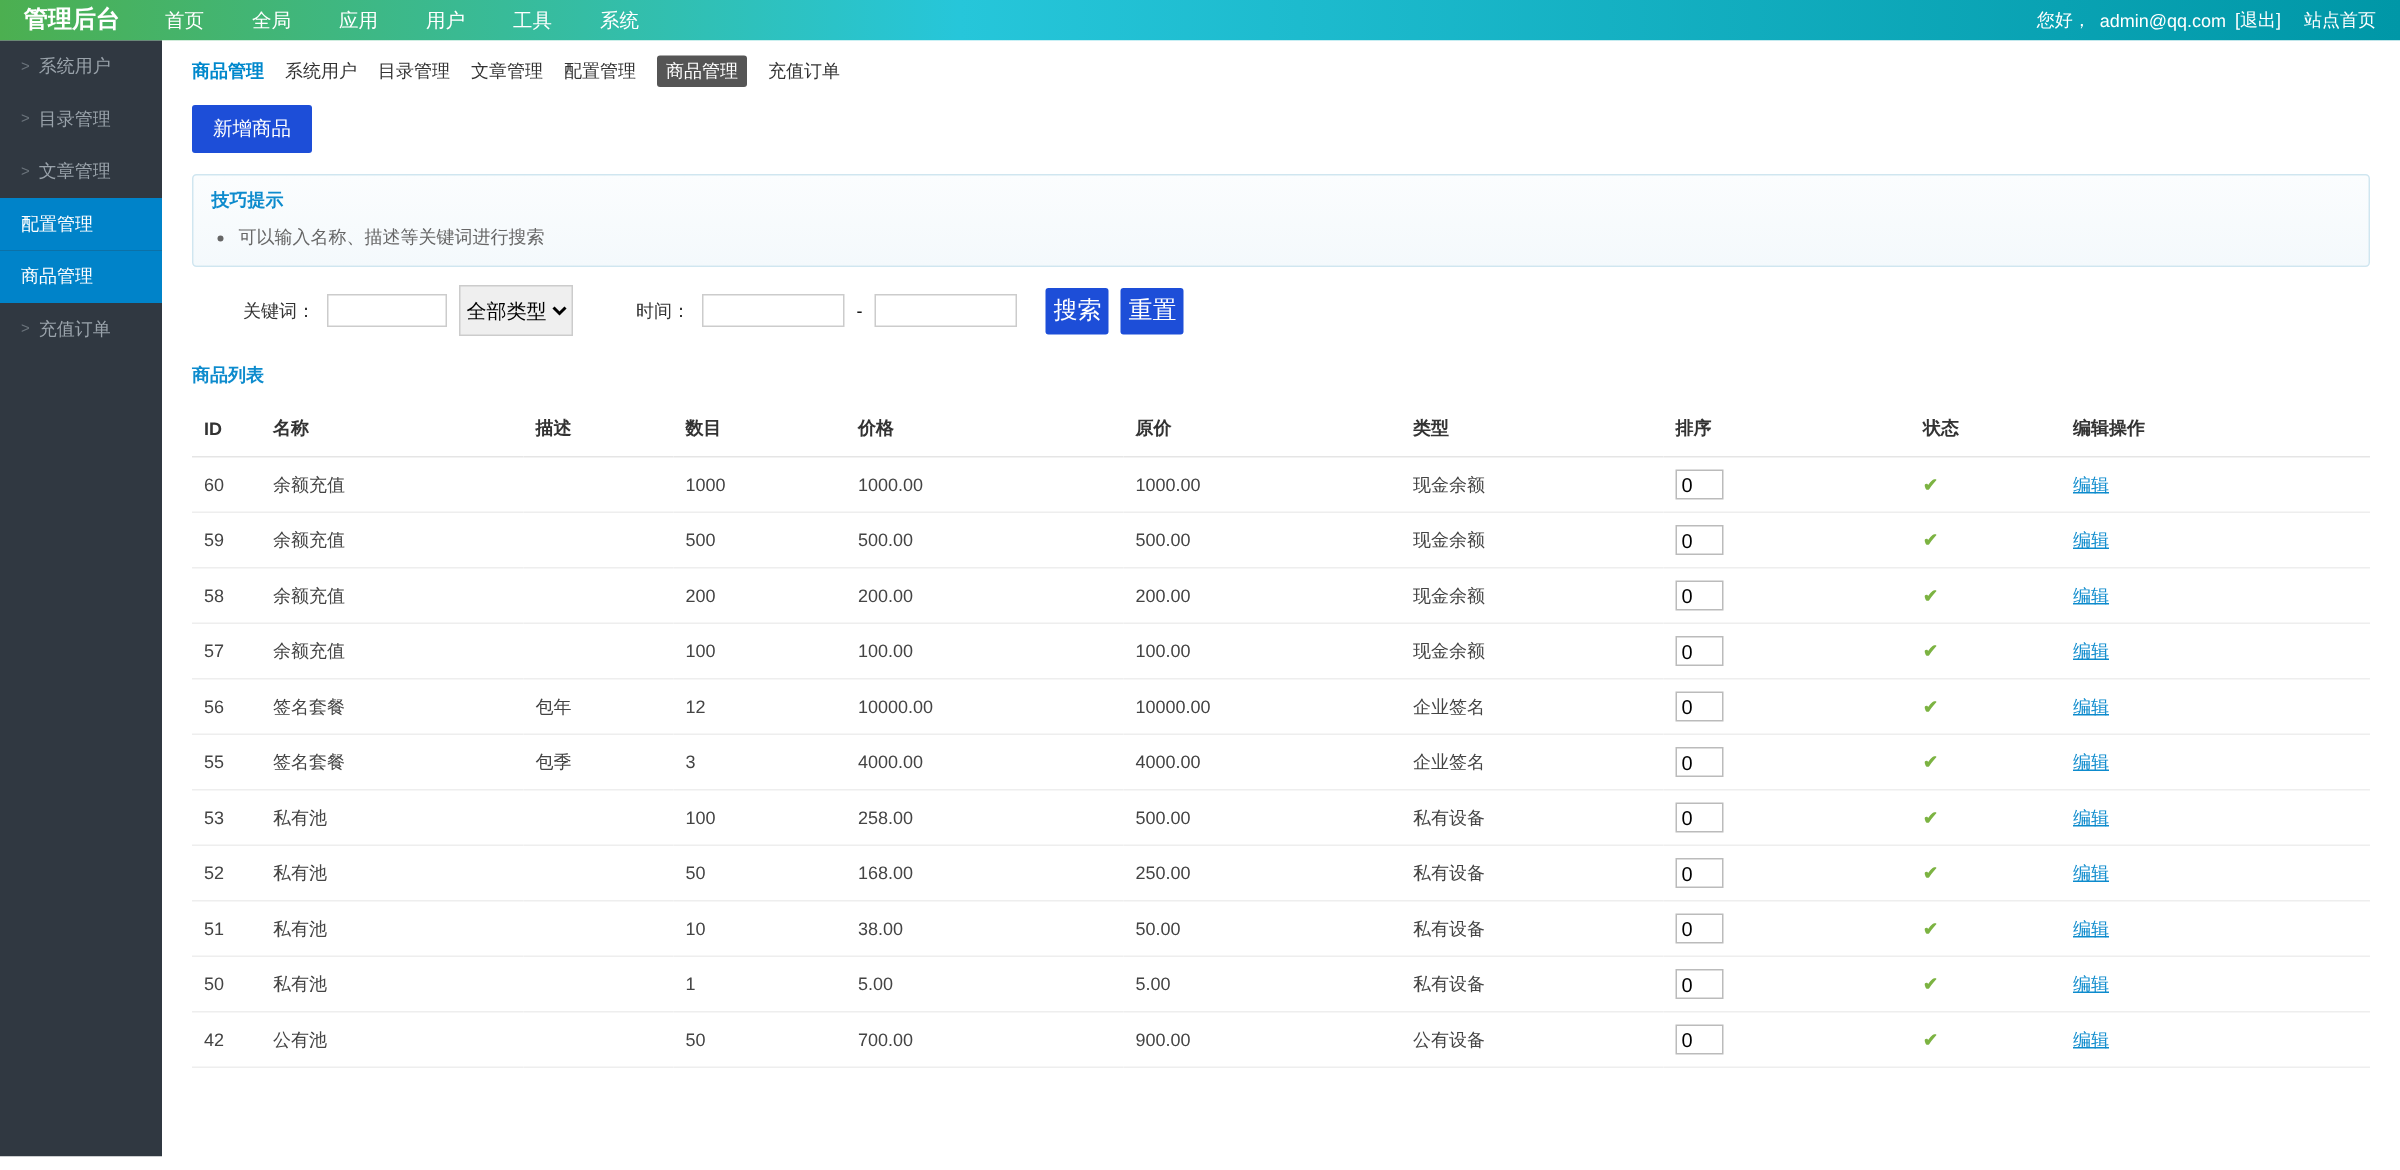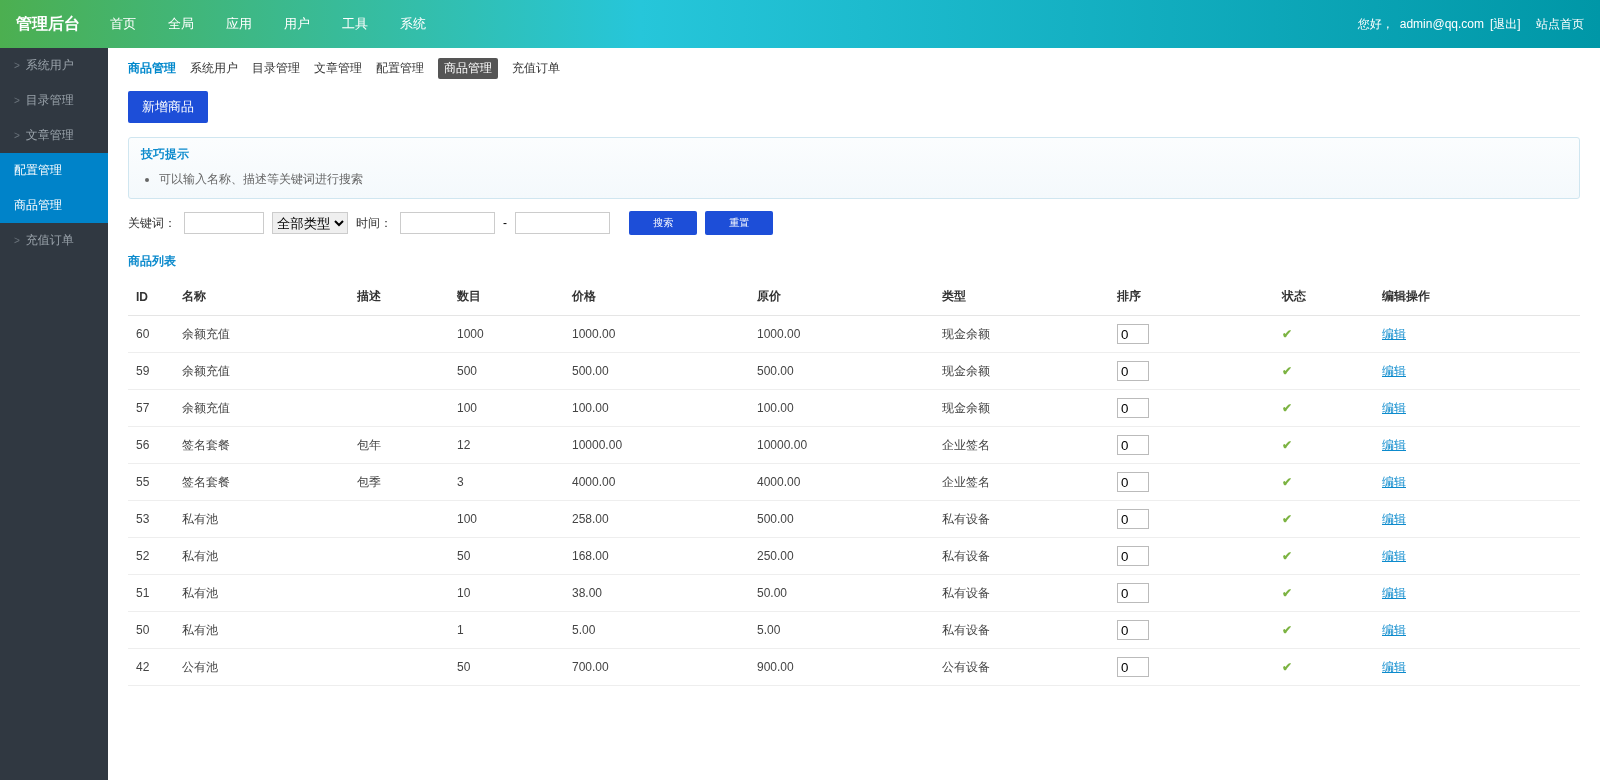--- a/index.html
+++ b/index.html
@@ -1,19 +1,19 @@
 <!DOCTYPE html>
 <html><head>
   <meta charset="utf-8">
   <style>
     * { margin: 0; padding: 0; box-sizing: border-box; }
     body { font-family: "Microsoft YaHei", Arial, sans-serif; font-size: 12px; background: #fff; }
 
     .header {
-      height: 48px;
+      height: 27px;
       background: linear-gradient(90deg, #4caf50 0%, #26c6da 40%, #0097a7 100%);
       display: flex;
       align-items: center;
       color: #fff;
       padding: 0 16px;
     }
     .brand { font-size: 16px; font-weight: bold; margin-right: 30px; }
     .top-nav { display: flex; gap: 32px; flex: 1; }
     .top-nav-item { cursor: pointer; font-size: 13px; }
     .top-right { display: flex; align-items: center; gap: 6px; font-size: 12px; }
@@ -38,26 +38,26 @@
 
     .btn { display: inline-block; padding: 7px 14px; background: #0d8bcd; color: #fff; border: none; cursor: pointer; font-size: 13px; border-radius: 2px; }
     .btn-primary { background: #1d4ed8; }
 
     .tips-box { margin-top: 14px; border: 1px solid #d0e6f0; border-radius: 3px; background: linear-gradient(#fbfdfe, #f4f9fc); }
     .tips-title { color: #0d8bcd; font-weight: bold; padding: 8px 12px 4px; }
     .tips-body { padding: 4px 12px 10px; }
     .tips-body li { list-style: disc; margin-left: 18px; color: #666; }
 
     .filter-bar { margin-top: 12px; display: flex; align-items: center; gap: 8px; font-size: 12px; }
-    .filter-bar label { color: #333; }
+    .filter-bar label { color: #333; margin-left: 34px; }
     .filter-bar input[type="text"] { height: 22px; border: 1px solid #ccc; padding: 0 4px; }
     .kw-input { width: 80px; }
     .date-input { width: 95px; }
-    .filter-bar select { height: 22px; border: 1px solid #ccc; }
-    .btn-sm { padding: 5px 24px; font-size: 10px; }
+    .filter-bar select { height: 34px; border: 1px solid #ccc; }
+    .btn-sm { padding: 5px 5px; font-size: 16px; }
 
     .section-title { color: #0d8bcd; font-weight: bold; margin-top: 18px; margin-bottom: 8px; }
 
     table { width: 100%; border-collapse: collapse; font-size: 12px; }
     th { text-align: left; padding: 10px 8px; border-bottom: 1px solid #e5e5e5; color: #333; font-weight: bold; }
     td { padding: 8px 8px; border-bottom: 1px solid #eee; color: #444; }
     .sort-input { width: 32px; height: 20px; border: 1px solid #bbb; text-align: left; padding: 0 3px; }
     .check-icon { color: #7cb342; font-weight: bold; }
     .edit-link { color: #0d8bcd; text-decoration: underline; cursor: pointer; }
 
@@ -190,20 +190,32 @@
               <td></td>
               <td>500</td>
               <td>500.00</td>
               <td>500.00</td>
               <td>现金余额</td>
               <td><input type="text" class="sort-input" value="0" style=""></td>
               <td><span class="check-icon">✔</span></td>
               <td><a class="edit-link">编辑</a></td>
             </tr>
             <tr>
+              <td>58</td>
+              <td>余额充值</td>
+              <td></td>
+              <td>200</td>
+              <td>200.00</td>
+              <td>200.00</td>
+              <td>现金余额</td>
+              <td><input type="text" class="sort-input" value="0" style=""></td>
+              <td><span class="check-icon">✔</span></td>
+              <td><a class="edit-link">编辑</a></td>
+            </tr>
+            <tr>
               <td>57</td>
               <td>余额充值</td>
               <td></td>
               <td>100</td>
               <td>100.00</td>
               <td>100.00</td>
               <td>现金余额</td>
               <td><input type="text" class="sort-input" value="0" style=""></td>
               <td><span class="check-icon">✔</span></td>
               <td><a class="edit-link">编辑</a></td>

